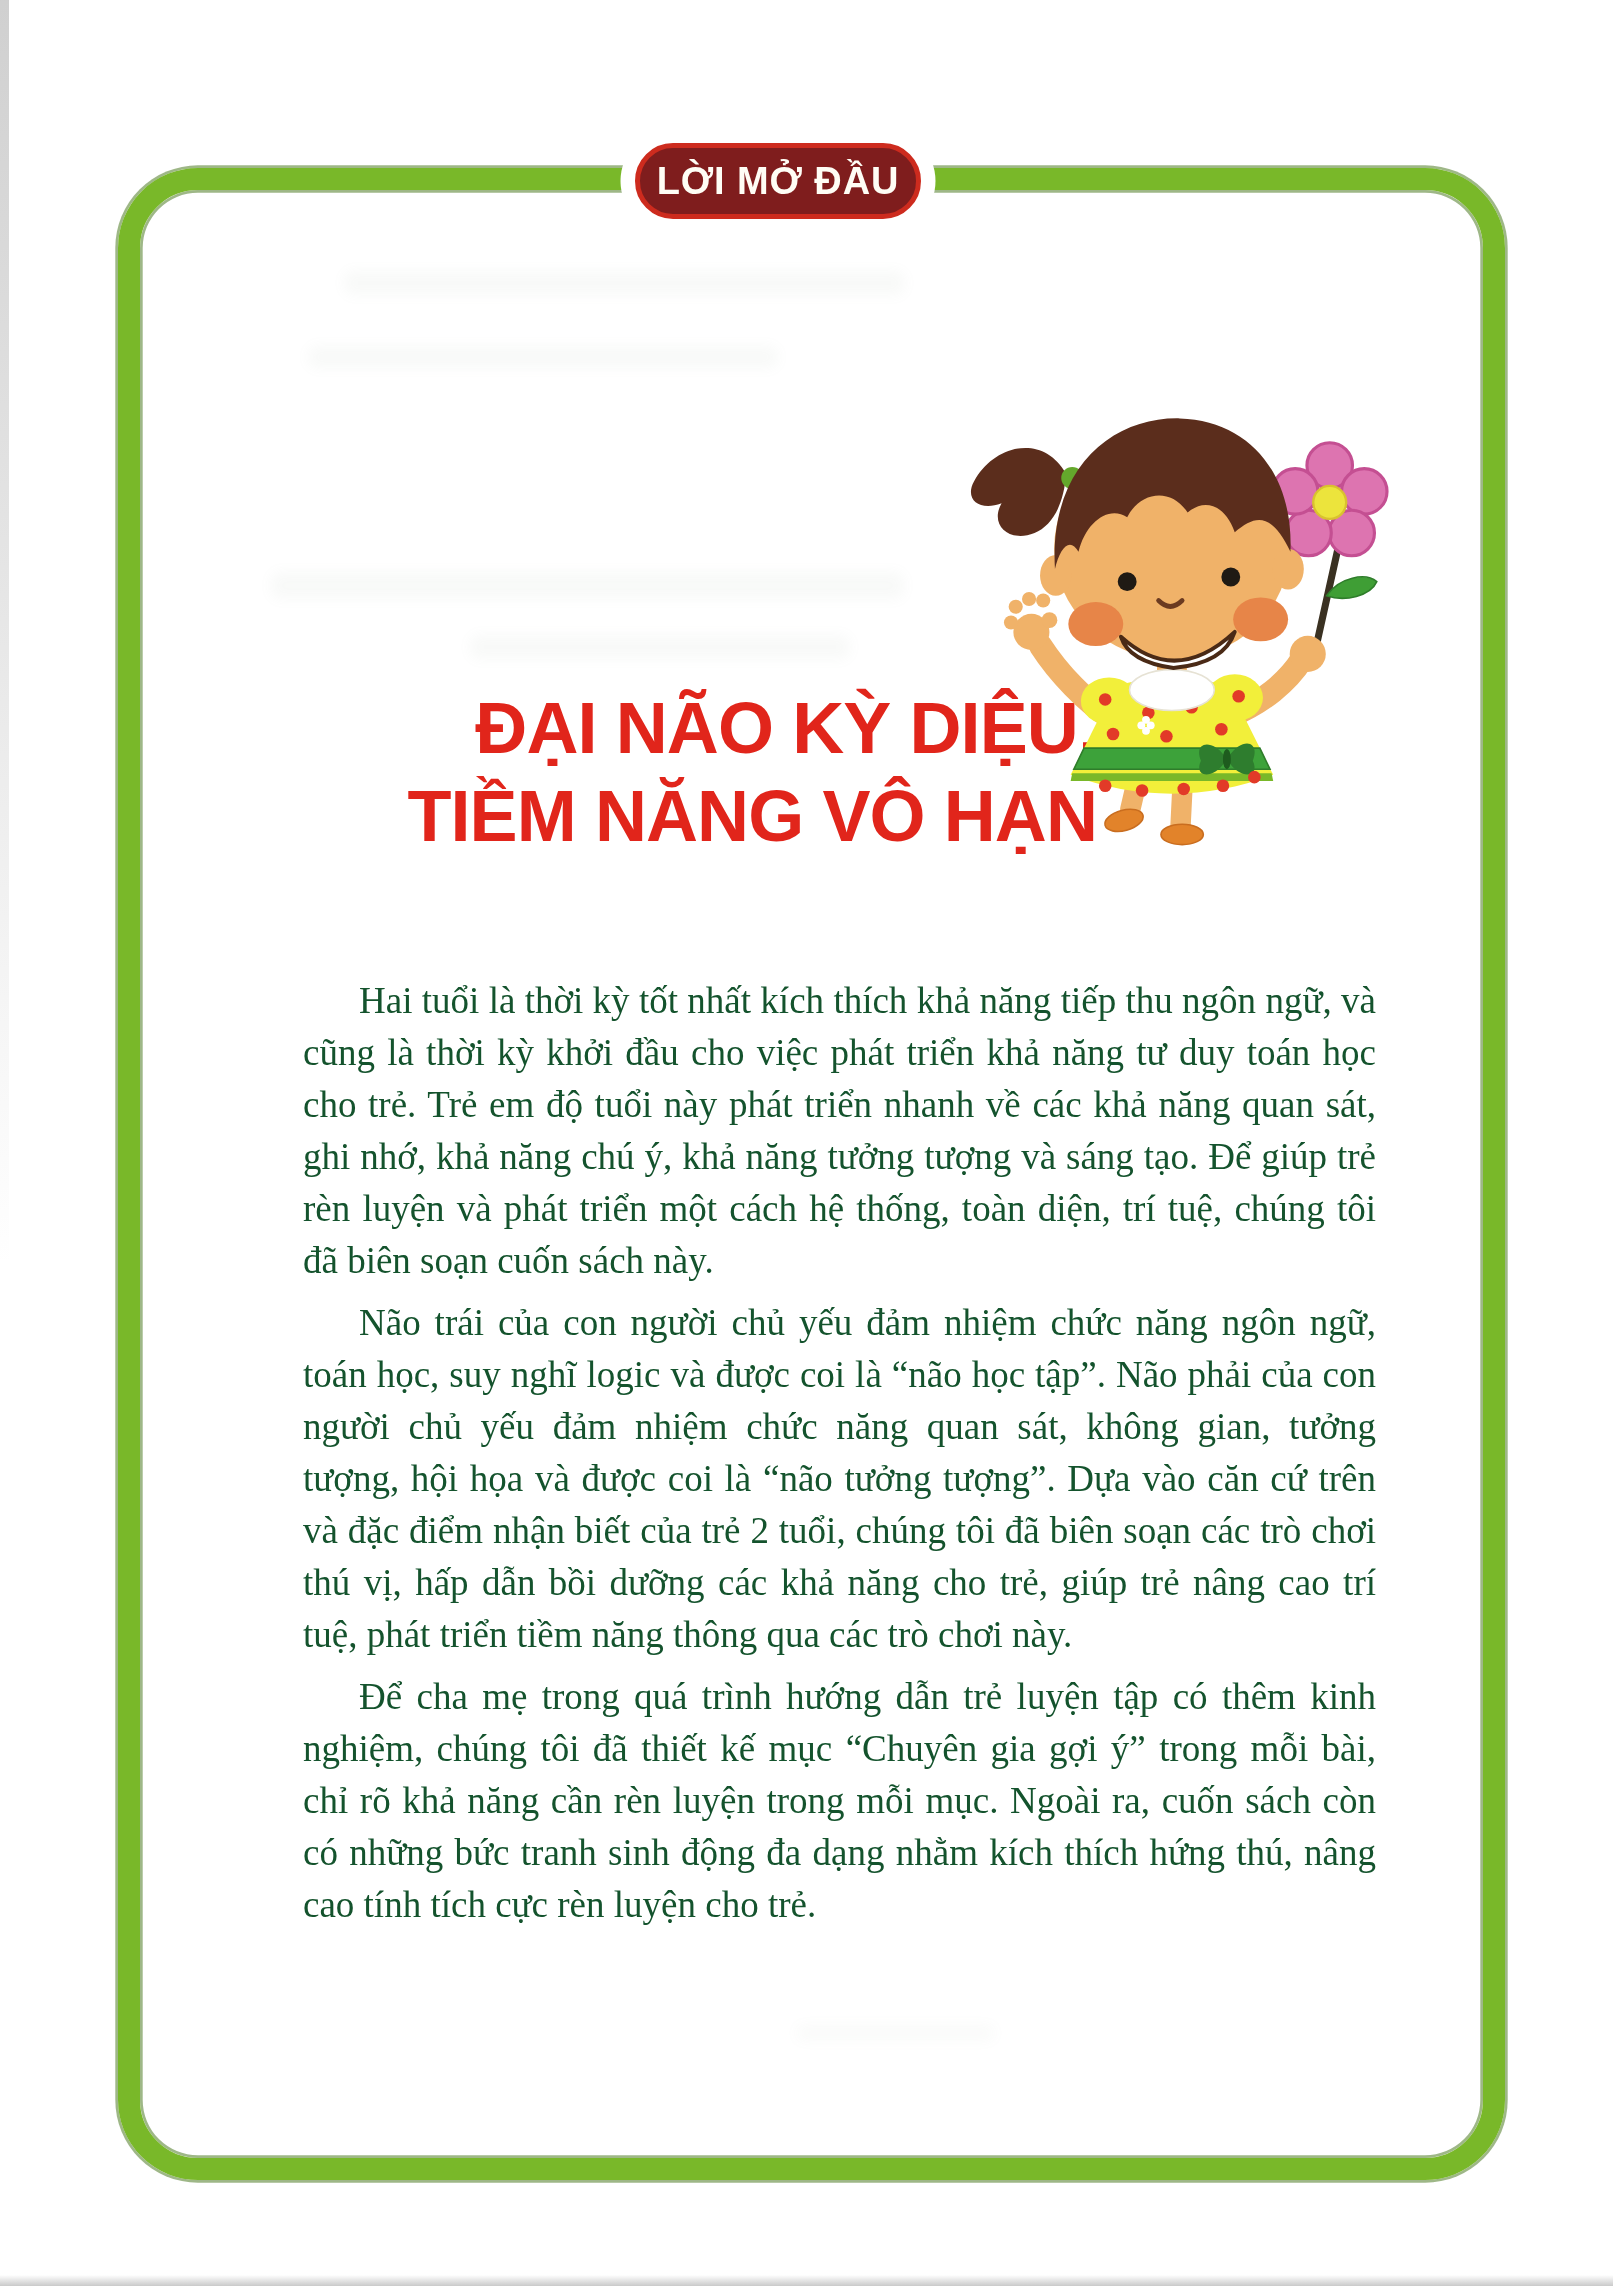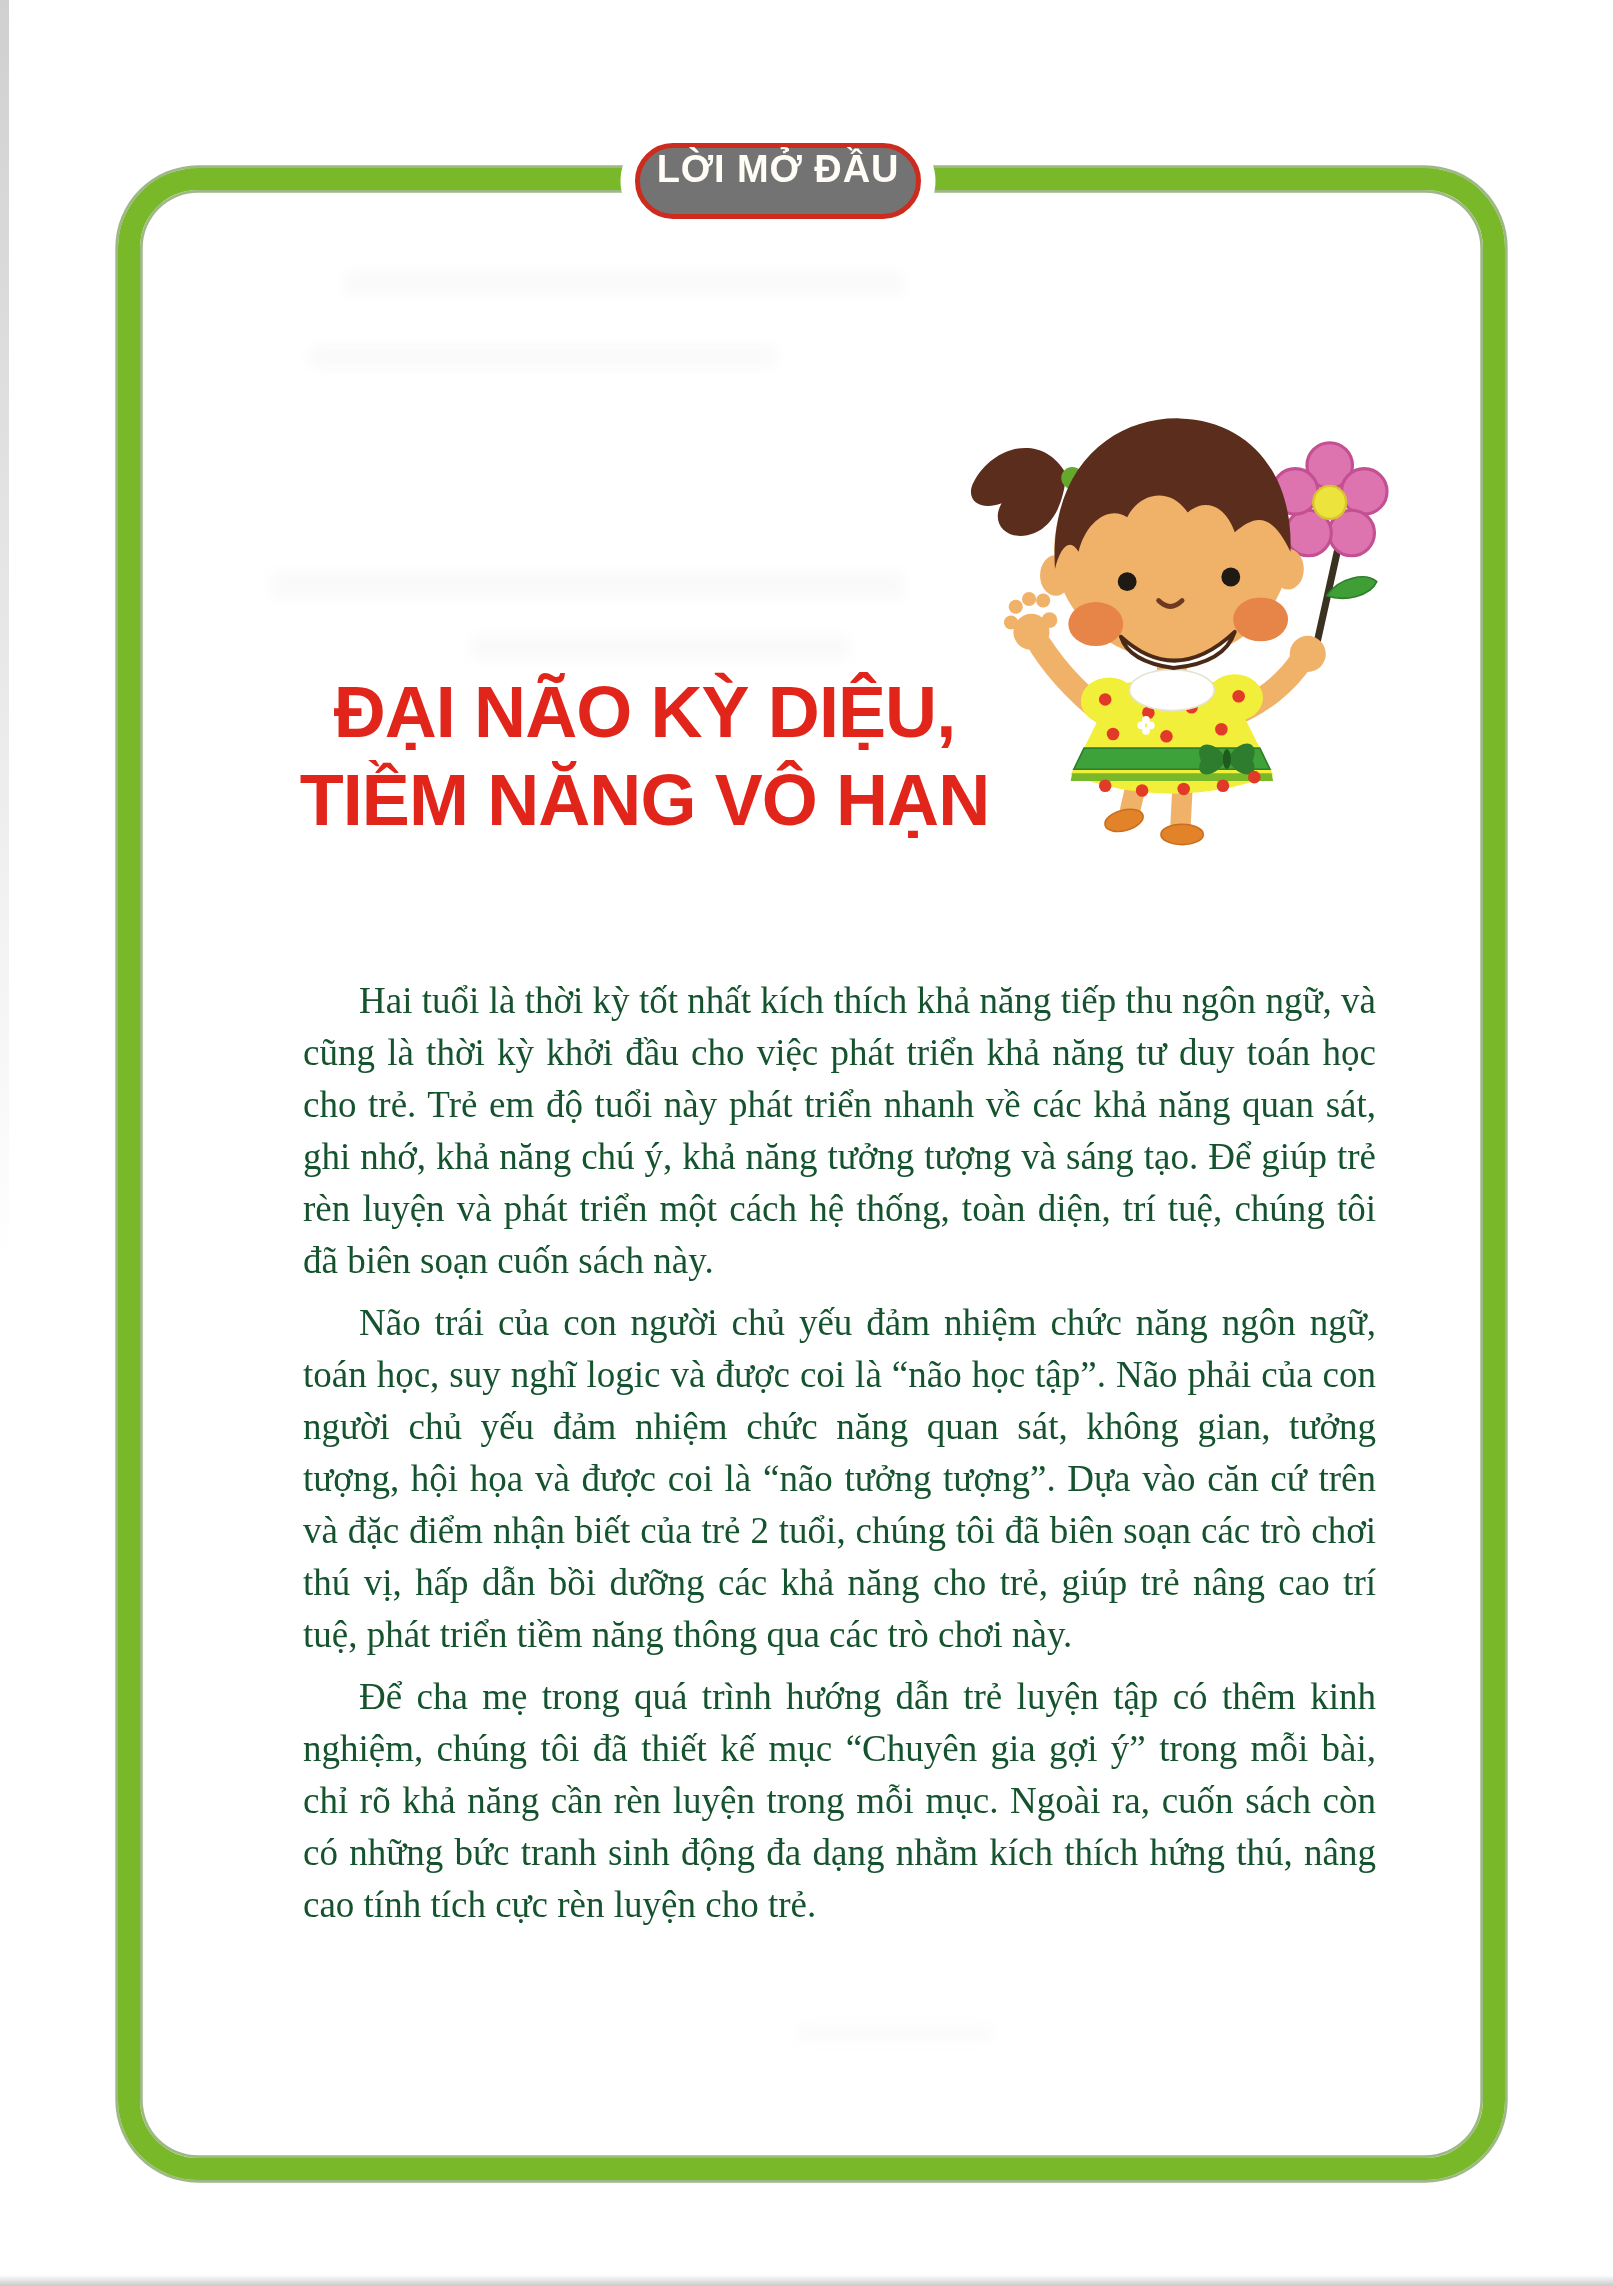--- a/index.html
+++ b/index.html
@@ -15,27 +15,27 @@
   .g2{left:308px;top:346px;width:470px;height:22px;}
   .g3{left:271px;top:572px;width:633px;height:27px;}
   .g4{left:470px;top:635px;width:380px;height:23.5px;}
   .g5{left:796px;top:2025px;width:199px;height:16.3px;opacity:.045;}
   
   .frame{position:absolute;left:118px;top:168px;width:1387px;height:2012px;box-sizing:border-box;
       border:22px solid #79b829;border-radius:80px;
       box-shadow:0 0 0 2.7px rgba(62,112,16,.50), inset 0 0 0 2.7px rgba(62,112,16,.50);}
   
   .banner{position:absolute;left:635px;top:143px;width:286px;height:76px;box-sizing:border-box;
-      background:#737373;border:5.4px solid #cd2b1e;border-radius:38px;
+      background:#7f1d1d;border:5.4px solid #cd2b1e;border-radius:38px;
       box-shadow:0 0 0 14.5px #ffffff;z-index:5;
-      display:flex;justify-content:center;}
+      display:flex;align-items:center;justify-content:center;}
   .banner span{font-family:"Liberation Sans", sans-serif;font-weight:800;font-size:38px;
       color:#fffdf5;letter-spacing:0.9px;}
   
-  .title{position:absolute;left:192px;top:668px;width:905px;text-align:center;
+  .title{position:absolute;left:192px;top:684px;width:905px;text-align:right;
       font-family:"Liberation Sans", sans-serif;font-weight:800;font-size:72px;line-height:88px;
       color:#e1251b;letter-spacing:-0.9px;z-index:2;}
   
   .body-text{position:absolute;left:303px;top:975px;width:1073px;color:#14532d;
       font-size:37px;line-height:52px;text-align:justify;z-index:2;}
   .body-text p{margin:0 0 10px 0;text-indent:56px;}
   
   .girl{position:absolute;left:948px;top:387px;width:440px;height:471px;z-index:3;overflow:visible;}
 </style>
 </head>

